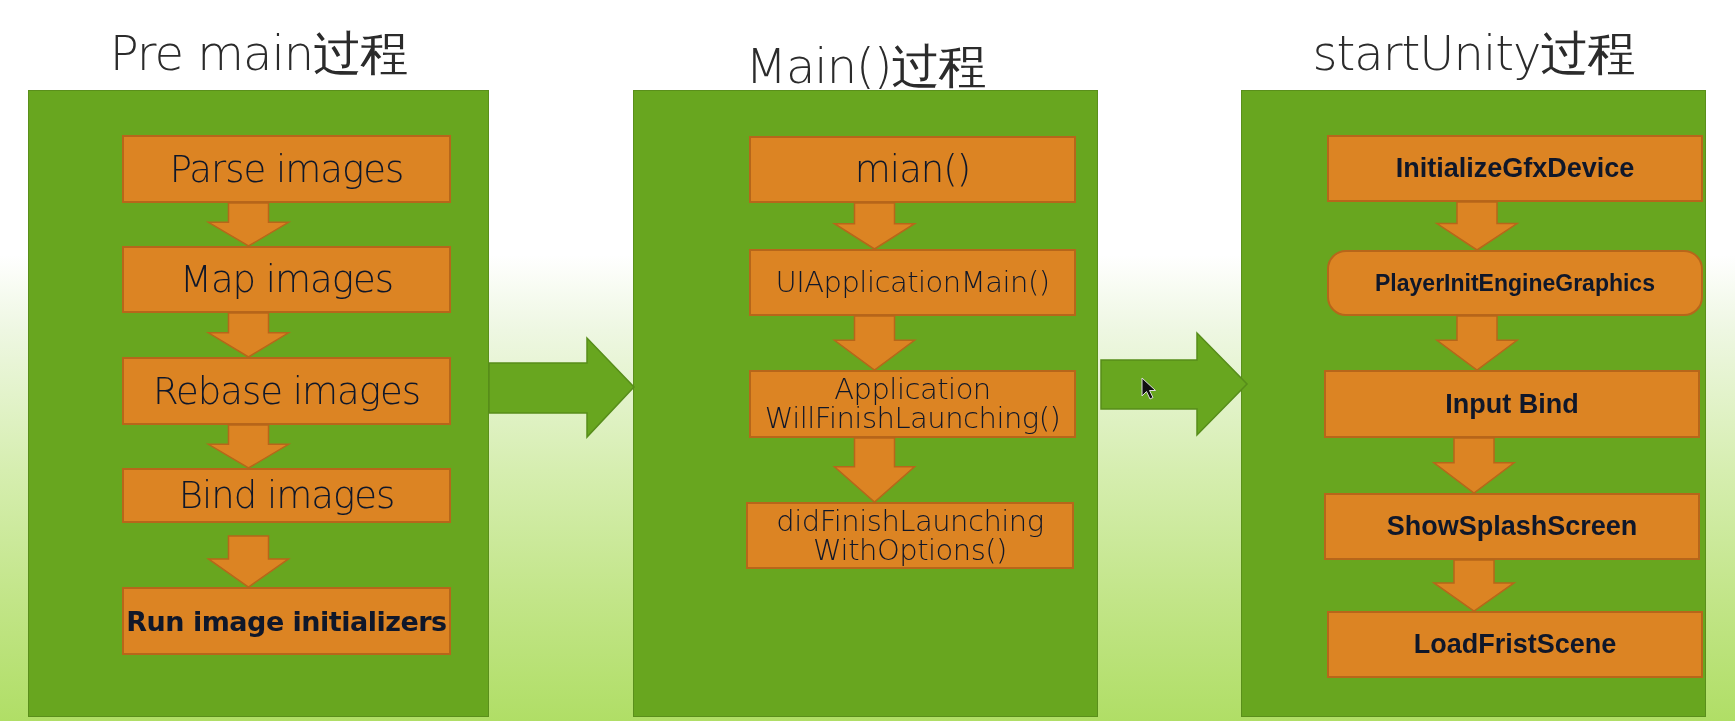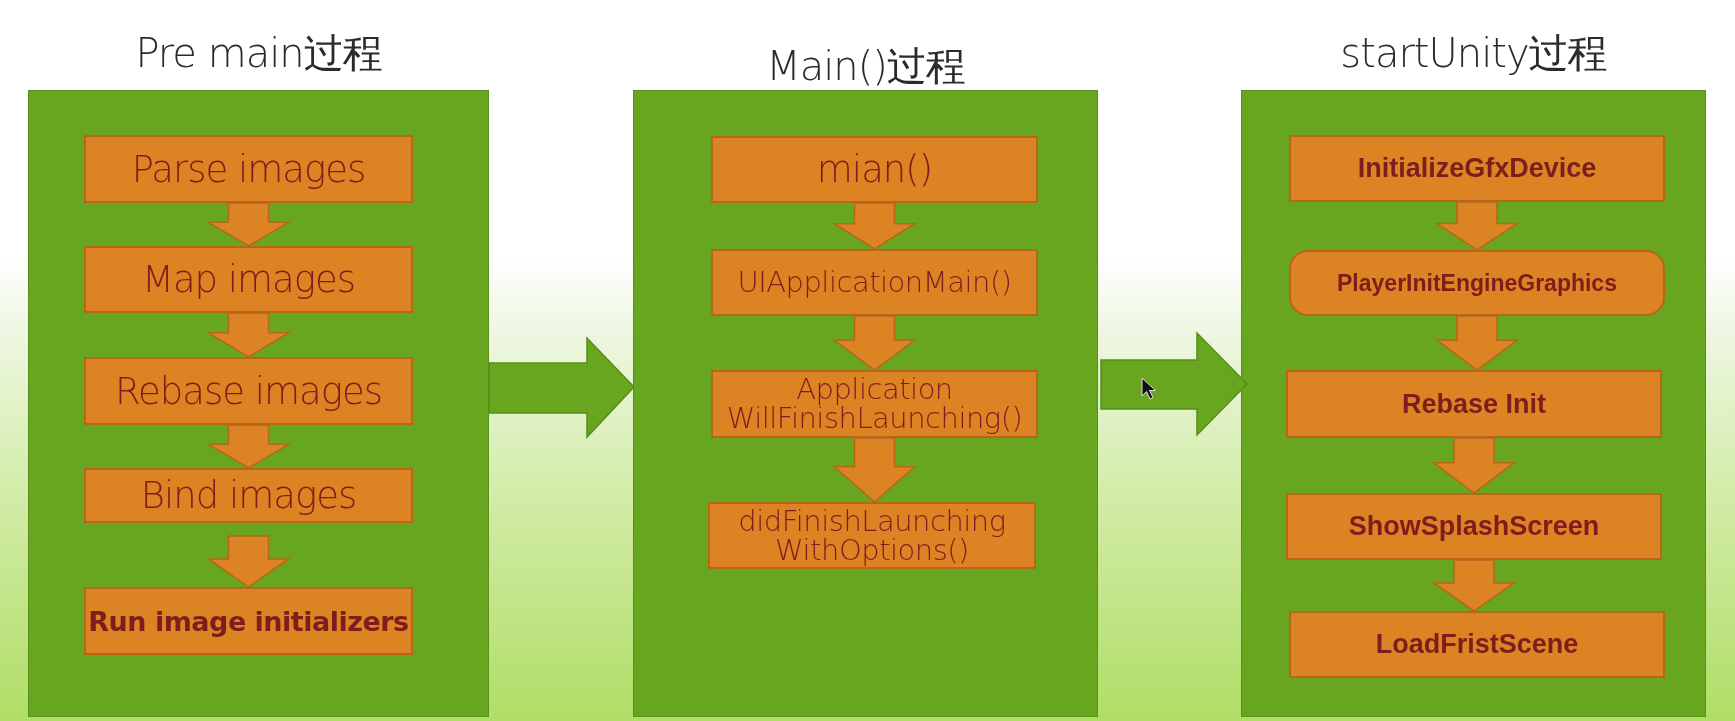--- a/index.html
+++ b/index.html
@@ -3,32 +3,32 @@
 <meta charset="utf-8">
 <style>
   html, body { margin: 0; padding: 0; }
   body {
     width: 1735px; height: 721px; position: relative; overflow: hidden;
     background: linear-gradient(to bottom, #ffffff 0px, #ffffff 255px, #eef7e2 330px, #d6eeb0 470px, #c2e588 600px, #b0de66 721px);
     font-family: "Liberation Sans", "DejaVu Sans", sans-serif;
   }
   .title {
     position: absolute; top: 28px; height: 50px; line-height: 50px;
-    font-size: 40px; color: #2b2b2b; text-align: center; white-space: nowrap;
+    font-size: 48px; color: #2b2b2b; text-align: center; white-space: nowrap;
     font-family: "DejaVu Sans", sans-serif; font-weight: 300; letter-spacing: -1px;
   }
   .panel {
     position: absolute; top: 90px; height: 627px;
     background: #68a61f; border: 1px solid #5a8f1b; box-sizing: border-box;
   }
   .step {
     position: absolute; background: #dc8423; border: 2px solid #b7661a;
-    box-sizing: border-box; color: #7f1d1d; text-align: center;
+    box-sizing: border-box; color: #0f172a; text-align: center;
     display: flex; align-items: center; justify-content: center;
-    white-space: pre-line; line-height: 1.0;
+    white-space: pre-line; line-height: 1.0; margin-left: 38px;
   }
   .step.big { font-size: 37px; font-family: "DejaVu Sans", sans-serif; font-weight: 300; letter-spacing: -1px; }
   .step.mid { font-size: 29px; font-family: "DejaVu Sans", sans-serif; font-weight: 300; letter-spacing: -0.5px; }
   .step.sm  { font-size: 27px; font-family: "DejaVu Sans", sans-serif; font-weight: 300; letter-spacing: -0.5px; }
   .step.bold { font-size: 27px; font-weight: bold; font-family: "Liberation Sans", sans-serif; }
   .step.bold-sm { font-size: 23px; font-weight: bold; font-family: "Liberation Sans", sans-serif; border-radius: 19px; }
   svg.arrow { position: absolute; overflow: visible; }
   .cursor { position: absolute; left: 1141px; top: 377px; }
 </style>
 </head>
@@ -49,21 +49,21 @@
 <div class="step big" style="left:711px; top:136px; width:327px; height:67px;">mian()</div>
 <div class="step mid" style="left:711px; top:249px; width:327px; height:67px;">UIApplicationMain()</div>
 <div class="step mid" style="left:711px; top:370px; width:327px; height:68px;">Application
 WillFinishLaunching()</div>
 <div class="step mid" style="left:708px; top:502px; width:328px; height:67px;">didFinishLaunching
 WithOptions()</div>
 
 <div class="panel" style="left:1241px; width:465px;"></div>
 <div class="step bold" style="left:1289px; top:135px; width:376px; height:67px;">InitializeGfxDevice</div>
 <div class="step bold-sm" style="left:1289px; top:250px; width:376px; height:66px;">PlayerInitEngineGraphics</div>
-<div class="step bold" style="left:1286px; top:370px; width:376px; height:68px;">Rebase Init</div>
+<div class="step bold" style="left:1286px; top:370px; width:376px; height:68px;">Input Bind</div>
 <div class="step bold" style="left:1286px; top:493px; width:376px; height:67px;">ShowSplashScreen</div>
 <div class="step bold" style="left:1289px; top:611px; width:376px; height:67px;">LoadFristScene</div>
 
 <svg class="arrow" style="left:0;top:0;" width="1" height="1">
   <g id="down-arrows">
       <polygon points="228.5,203 268.5,203 268.5,222.35 288.5,222.35 248.5,246 208.5,222.35 228.5,222.35" fill="#dc8423" stroke="#b7661a" stroke-width="1.5"></polygon>
       <polygon points="228.5,313 268.5,313 268.5,332.8 288.5,332.8 248.5,357 208.5,332.8 228.5,332.8" fill="#dc8423" stroke="#b7661a" stroke-width="1.5"></polygon>
       <polygon points="228.5,425 268.5,425 268.5,444.35 288.5,444.35 248.5,468 208.5,444.35 228.5,444.35" fill="#dc8423" stroke="#b7661a" stroke-width="1.5"></polygon>
       <polygon points="228.5,536 268.5,536 268.5,558.95 288.5,558.95 248.5,587 208.5,558.95 228.5,558.95" fill="#dc8423" stroke="#b7661a" stroke-width="1.5"></polygon>
       <polygon points="854.5,203 894.5,203 894.5,223.7 914.5,223.7 874.5,249 834.5,223.7 854.5,223.7" fill="#dc8423" stroke="#b7661a" stroke-width="1.5"></polygon>

